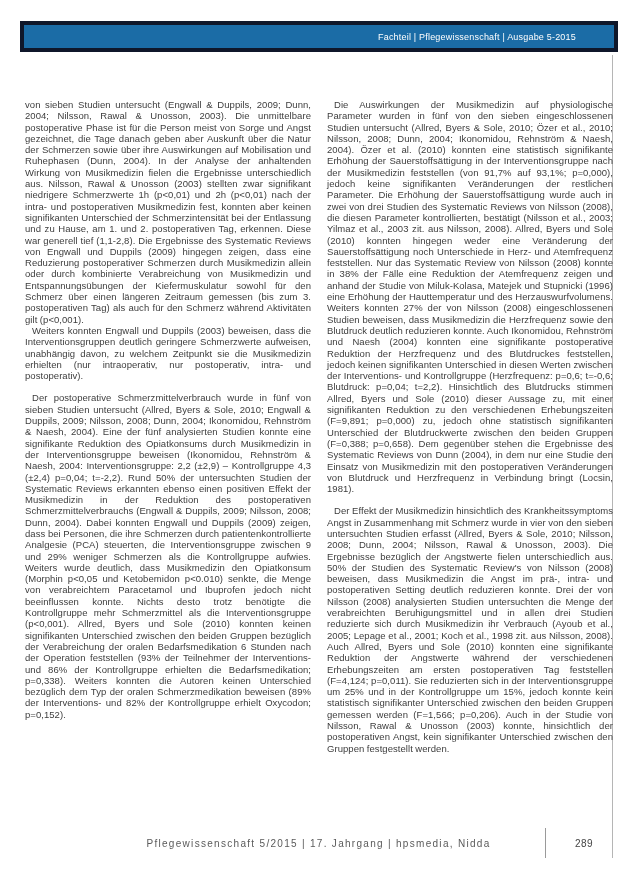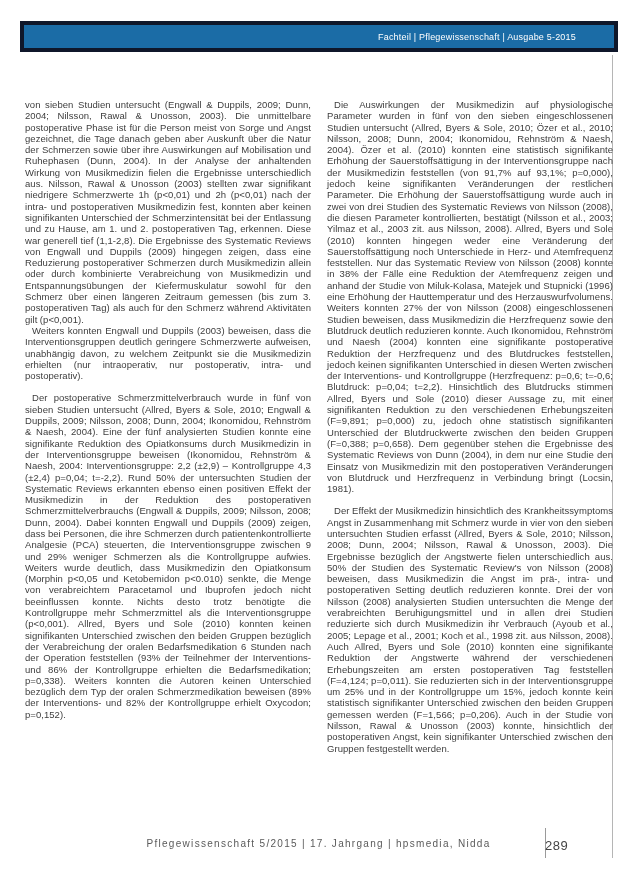--- a/index.html
+++ b/index.html
@@ -71,23 +71,23 @@
     white-space: nowrap;
   }
   .footer-sep {
     position: absolute;
     left: 520px; top: -10px;
     width: 1px; height: 30px;
     background: #9a9a9a;
   }
   .footer-page {
     position: absolute;
-    left: 520px; top: 0;
+    left: 550px; top: 0;
     width: 40px;
-    font-size: 13px;
+    font-size: 10px;
     color: #444444;
     letter-spacing: 0.5px;
   }
 </style>
 </head>
 <body>
 
 <div class="page">
 
   <header class="topbar" style="background: rgb(27, 108, 166);">

